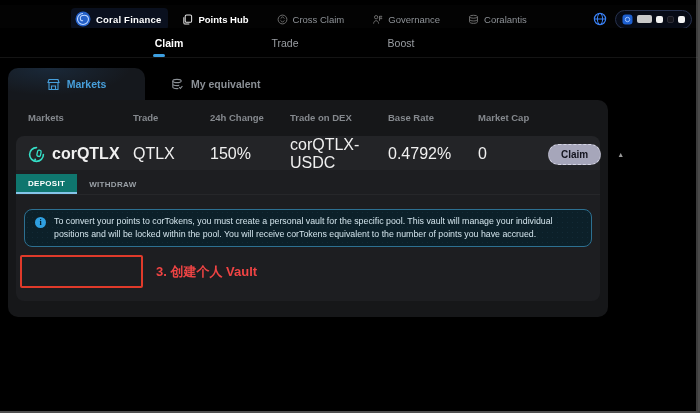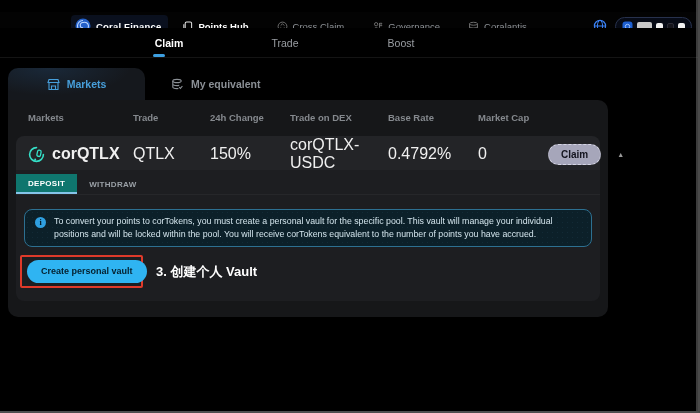--- a/index.html
+++ b/index.html
@@ -2,21 +2,21 @@
 <html><head>
 <meta charset="utf-8">
 <style>
   * { margin:0; padding:0; box-sizing:border-box; }
   html,body { width:700px; height:413px; background:#000; }
   body { font-family:"Liberation Sans", sans-serif; color:#e6e6e6; overflow:hidden; }
   .screen { position:relative; width:700px; height:413px; background:#000;
             border-right:2px solid #4a4a4a; border-bottom:2px solid #4f4f4f; overflow:hidden; }
 
   
-  .topbar { position:absolute; top:12px; left:0; right:0; height:28px; background:#030303;
+  .topbar { position:absolute; top:5px; left:0; right:0; height:28px; background:#030303;
             display:flex; align-items:center; }
   .brand { display:flex; align-items:center; gap:5px; margin-left:71px; background:#0a101e;
            border-radius:4px; padding:3px 7px 3px 4px; }
   .brand-label { font-size:9.5px; font-weight:bold; color:#fff; letter-spacing:.2px; }
   .topnav-items { display:flex; align-items:center; margin-left:14px; gap:28px; }
   .topnav-item { display:flex; align-items:center; gap:5px; font-size:9.5px; color:#8f9398; cursor:pointer; }
   .topnav-item.active { color:#fff; font-weight:bold; }
   .topnav-item .navicon { opacity:.75; display:flex; }
   .topnav-item.active .navicon { opacity:1; }
   .top-right { margin-left:auto; display:flex; align-items:center; gap:8px; margin-right:6px; }
@@ -76,21 +76,21 @@
   .info-ic { flex:0 0 auto; width:11px; height:11px; margin-top:2px; border-radius:50%;
              background:#2f9fe0; color:#04131c; font-size:8px; font-weight:bold;
              display:flex; align-items:center; justify-content:center; font-family:"Liberation Serif", serif; }
 
   .cta-zone { position:relative; height:56px; }
   .anno-rect { position:absolute; left:4px; top:8px; width:123px; height:33px;
                border:2px solid #e03a2a; border-radius:2px; }
   .create-btn { position:absolute; left:11px; top:13px; height:23px; padding:0 14px;
                 border:none; border-radius:12px; background:#2fb4f2; color:#05202e;
                 font-size:9px; font-weight:bold; font-family:inherit; cursor:pointer; }
-  .anno-text { position:absolute; left:140px; top:16px; font-size:13px; font-weight:bold; color:#ffffff; }
+  .anno-text { position:absolute; left:140px; top:16px; font-size:13px; font-weight:bold; color:#ef4444; }
 
   .edge-scroll { position:absolute; top:0; right:0; width:2px; height:100%; background:#6d6d6d; opacity:.55; }
 </style>
 </head>
 <body>
 
 <div class="screen">
 
   <div class="topbar">
     <div class="brand">
@@ -246,21 +246,20 @@
           </div>
         </div>
 
         <div class="infobox">
           <span class="info-ic">i</span>
           <span class="itext">To convert your points to corTokens, you must create a personal vault for the specific pool. This vault will manage your individual positions and will be locked within the pool. You will receive corTokens equivalent to the number of points you have accrued.</span>
         </div>
 
         <div class="cta-zone">
           <span class="anno-rect"></span>
-          <button class="create-btn">Create personal vault</button>
           <span class="anno-text">3. 创建个人 Vault</span>
         </div>
       </div>
     </div>
   </div>
 
   <div class="edge-scroll"></div>
 </div>
 
 </body></html>

